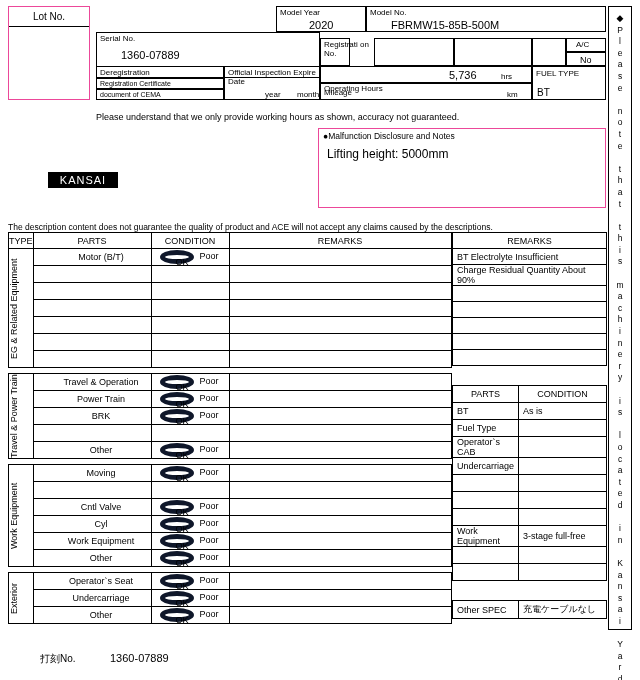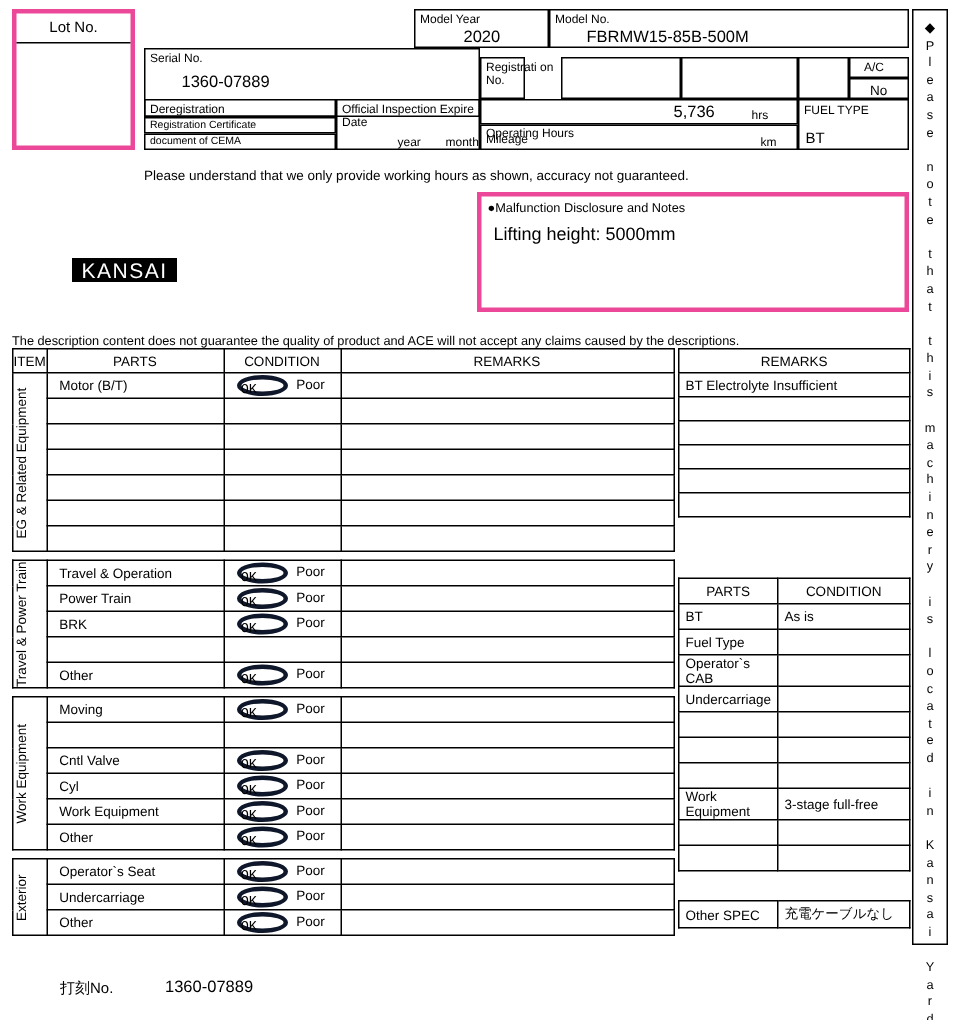--- a/index.html
+++ b/index.html
@@ -9,21 +9,21 @@
     background: #ffffff;
     font-family: "Liberation Sans", sans-serif;
     font-size: 9px;
     color: #000;
     position: relative;
     overflow: hidden;
   }
   .sheet { position: absolute; left:0; top:0; width:640px; height:680px; }
 
   
-  .box { position:absolute; border:3px solid #ec4899; }
+  .box { position:absolute; border:1px solid #ec4899; }
 
   
   #lotbox { left:8px; top:6px; width:82px; height:94px; }
   #lotbox .cap { position:absolute; left:0; top:0; width:100%; height:20px;
                  border-bottom:1px solid #000; text-align:center;
                  font-size:10px; line-height:20px; }
   #lotbox .num { position:absolute; left:0; top:20px; width:100%; height:74px;
                  display:flex; align-items:center; justify-content:center;
                  font-size:20px; letter-spacing:1px; }
 
@@ -32,21 +32,21 @@
   .hdr-cell > .v { position:absolute; left:14px; top:12px; font-size:11px; }
 
   
   #vnote { position:absolute; left:608px; top:6px; width:24px; height:624px;
            border:1px solid #000; text-align:center; padding-top:6px;
            font-size:8.5px; line-height:11.6px; letter-spacing:0px; }
   #vnote .ch { display:block; }
 
   
   #kansai { position:absolute; left:48px; top:172px; width:70px; height:16px;
-            background:#000; color:#fff; font-size:14px; text-align:center;
+            background:#000; color:#fff; font-size:11px; text-align:center;
             line-height:16px; letter-spacing:1px; }
 
   
   #malf { left:318px; top:128px; width:288px; height:80px; }
   #malf .mt { position:absolute; left:4px; top:2px; font-size:8.5px; }
   #malf .mv { position:absolute; left:8px; top:18px; font-size:12px; }
 
   
   #disc1 { position:absolute; left:96px; top:112px; font-size:9px; }
   #disc2 { position:absolute; left:8px; top:222px; font-size:8.5px; }
@@ -55,28 +55,28 @@
   table { border-collapse: collapse; position:absolute; }
   td, th { border:1px solid #000; font-weight:normal; font-size:9px; padding:0; }
 
   #maintbl { left:8px; top:232px; }
   #maintbl th { height:16px; text-align:center; font-size:9px; }
   #maintbl td { height:17px; }
   .c-item  { width:22px; }
   .c-parts { width:118px; }
   .c-cond  { width:78px; }
   .c-rem   { width:222px; }
-  .pname { padding-left:8px; }
+  .pname { padding-left:18px;text-align:center; }
   .vert { writing-mode: vertical-rl; text-orientation: mixed;
           transform: rotate(180deg); white-space:nowrap;
           font-size:9px; text-align:center; }
   .condcell { position:relative; }
   .okwrap { position:absolute; left:8px; top:1px; width:34px; height:14px;
-            border:3px solid #0f172a; border-radius:50%; text-align:left;
-            line-height:14px; font-size:9px;font-family:Liberation Mono, monospace; }
+            border:5px solid #0f172a; border-radius:50%; text-align:right;
+            line-height:14px; font-size:9px; }
   .poor { position:absolute; left:48px; top:2px; font-size:9px; }
   .spacer td { height:9px; border-left:1px solid #000; border-right:1px solid #000;
                border-top:none; border-bottom:none; }
 
   
   #remtbl { left:452px; top:232px; }
   #remtbl td { height:16px; }
   .r-wide { width:154px; }
   .r-a { width:66px; }
   .r-b { width:88px; }
@@ -173,21 +173,21 @@
 
   <div id="vnote">
     <span style="display:block;font-size:9px;">◆</span>
     <span id="vnote-chars"><span class="ch">P</span><span class="ch">l</span><span class="ch">e</span><span class="ch">a</span><span class="ch">s</span><span class="ch">e</span><span class="ch">&nbsp;</span><span class="ch">n</span><span class="ch">o</span><span class="ch">t</span><span class="ch">e</span><span class="ch">&nbsp;</span><span class="ch">t</span><span class="ch">h</span><span class="ch">a</span><span class="ch">t</span><span class="ch">&nbsp;</span><span class="ch">t</span><span class="ch">h</span><span class="ch">i</span><span class="ch">s</span><span class="ch">&nbsp;</span><span class="ch">m</span><span class="ch">a</span><span class="ch">c</span><span class="ch">h</span><span class="ch">i</span><span class="ch">n</span><span class="ch">e</span><span class="ch">r</span><span class="ch">y</span><span class="ch">&nbsp;</span><span class="ch">i</span><span class="ch">s</span><span class="ch">&nbsp;</span><span class="ch">l</span><span class="ch">o</span><span class="ch">c</span><span class="ch">a</span><span class="ch">t</span><span class="ch">e</span><span class="ch">d</span><span class="ch">&nbsp;</span><span class="ch">i</span><span class="ch">n</span><span class="ch">&nbsp;</span><span class="ch">K</span><span class="ch">a</span><span class="ch">n</span><span class="ch">s</span><span class="ch">a</span><span class="ch">i</span><span class="ch">&nbsp;</span><span class="ch">Y</span><span class="ch">a</span><span class="ch">r</span><span class="ch">d</span></span>
     
   </div>
 
   <table id="maintbl">
     <thead>
       <tr>
-        <th class="c-item">ITEM</th>
+        <th class="c-item">TYPE</th>
         <th class="c-parts">PARTS</th>
         <th class="c-cond">CONDITION</th>
         <th class="c-rem">REMARKS</th>
       </tr>
     </thead>
     <tbody id="maintbl-body">
         <tr>
           <td class="c-item" rowspan="7">
             <div class="vert" style="height: 115px; display: flex; align-items: center; justify-content: center;">EG &amp; Related Equipment</div>
           </td>
@@ -357,20 +357,23 @@
 
   <table id="remtbl">
     <thead>
       <tr>
         <th class="r-wide" style="height:16px;">REMARKS</th>
       </tr>
     </thead>
     <tbody id="remtbl-body">
         <tr>
           <td class="r-wide rpad">BT Electrolyte Insufficient</td>
+        </tr>
+        <tr>
+          <td class="r-wide rpad">Charge Residual Quantity About 90%</td>
         </tr>
         <tr>
           <td class="r-wide rpad"></td>
         </tr>
         <tr>
           <td class="r-wide rpad"></td>
         </tr>
         <tr>
           <td class="r-wide rpad"></td>
         </tr>

